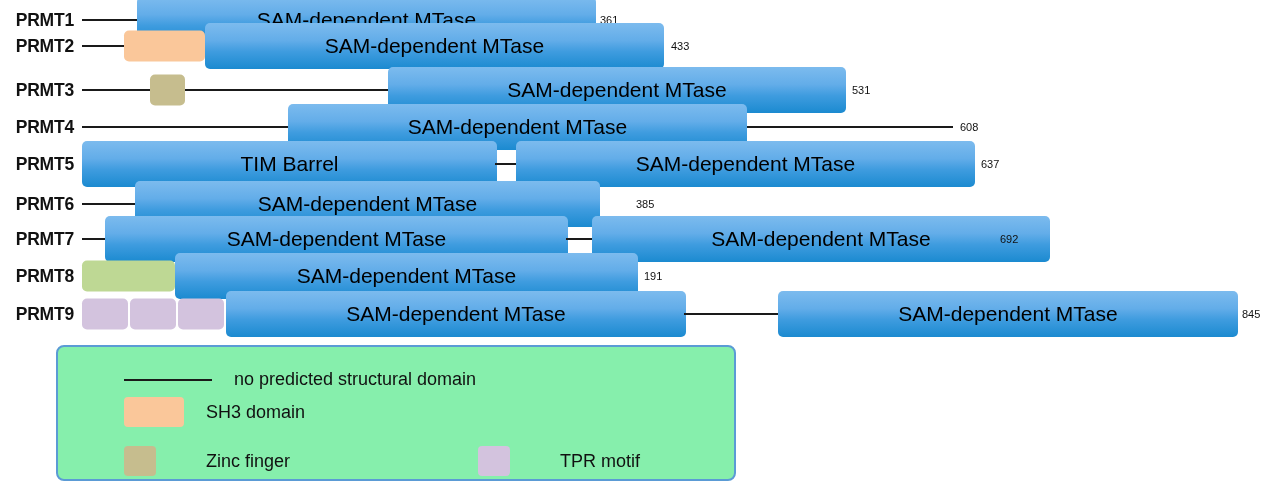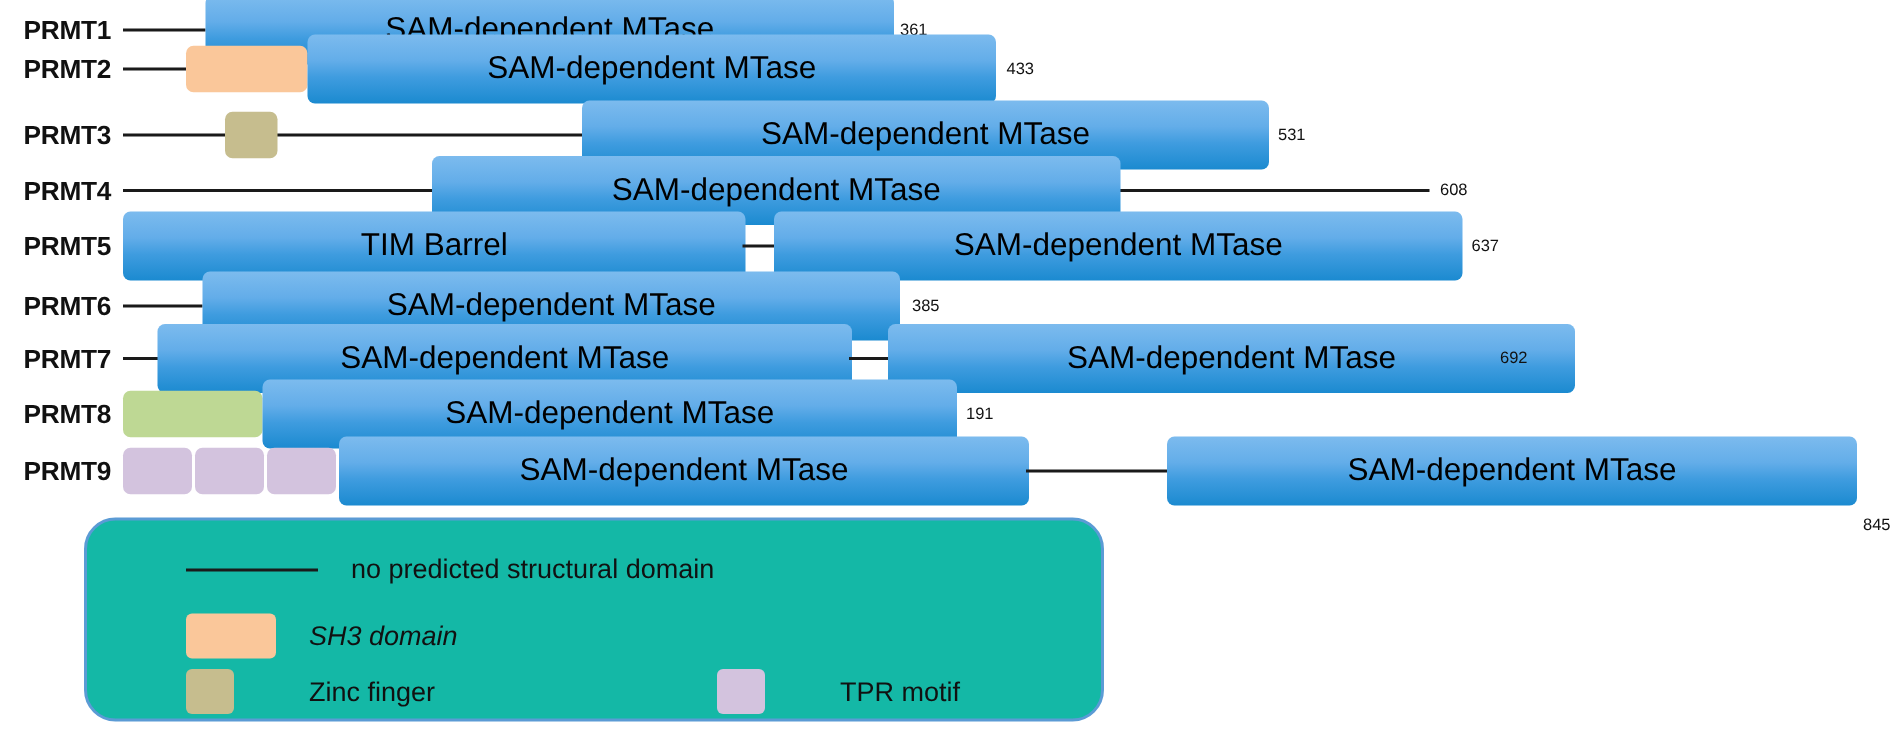--- a/index.html
+++ b/index.html
@@ -61,21 +61,21 @@
   .len{
     position:absolute;top:50%;transform:translateY(-50%);
     font-size:11px;color:#111111;
     font-family:"Liberation Sans", sans-serif;
     white-space:nowrap;
   }
 
   
   #legend{
     position:absolute;left:56px;top:345px;width:680px;height:136px;
-    border:2px solid #5b9bd5;border-radius:21px;background:#14b8a6;
+    border:2px solid #5b9bd5;border-radius:8px;background:#86efac;
     box-sizing:border-box;
   }
   .lg-item{position:absolute;display:flex;align-items:center;}
   .lg-swatch{border-radius:4px;flex:none;}
   .lg-line{width:88px;height:2px;background:#1a1a1a;flex:none;}
   .lg-text{
     margin-left:22px;font-size:18px;color:#111111;
     font-family:"Liberation Sans", sans-serif;white-space:nowrap;
   }
 </style>
@@ -113,21 +113,21 @@
       <div class="prot-label">PRMT5</div>
       <div class="blk mtase" style="left: 82px; width: 415px;">TIM Barrel</div>
       <div class="line" style="left: 495px; width: 23px;"></div>
       <div class="blk mtase" style="left: 516px; width: 459px;">SAM-dependent MTase</div>
       <div class="len" style="left: 981px;">637</div>
     </div>
     <div class="row" style="top: 184px;">
       <div class="prot-label">PRMT6</div>
       <div class="line" style="left: 82px; width: 53px;"></div>
       <div class="blk mtase" style="left: 135px; width: 465px;">SAM-dependent MTase</div>
-      <div class="len" style="left: 608px;">385</div>
+      <div class="len" style="left: 636px;">385</div>
     </div>
     <div class="row" style="top: 219px;">
       <div class="prot-label">PRMT7</div>
       <div class="line" style="left: 82px; width: 25px;"></div>
       <div class="blk mtase" style="left: 105px; width: 463px;">SAM-dependent MTase</div>
       <div class="line" style="left: 566px; width: 28px;"></div>
       <div class="blk mtase" style="left: 592px; width: 458px;">SAM-dependent MTase</div>
       <div class="len" style="left: 1000px;">692</div>
     </div>
     <div class="row" style="top: 256px;">
@@ -137,30 +137,30 @@
       <div class="len" style="left: 644px;">191</div>
     </div>
     <div class="row" style="top: 294px;">
       <div class="prot-label">PRMT9</div>
       <div class="blk tpr" style="left: 82px; width: 46px;"></div>
       <div class="blk tpr" style="left: 130px; width: 46px;"></div>
       <div class="blk tpr" style="left: 178px; width: 46px;"></div>
       <div class="blk mtase" style="left: 226px; width: 460px;">SAM-dependent MTase</div>
       <div class="line" style="left: 684px; width: 96px;"></div>
       <div class="blk mtase" style="left: 778px; width: 460px;">SAM-dependent MTase</div>
-      <div class="len" style="left: 1242px; margin-top: 36px;">845</div>
+      <div class="len" style="left: 1242px;">845</div>
     </div>
   </div>
 
 <div id="legend">
     <div class="lg-item" style="left: 66px; top: 22px;">
       <div class="lg-line"></div>
       <div class="lg-text">no predicted structural domain</div>
     </div>
-    <div class="lg-item" style="left: 66px; top: 62px; font-style: italic;">
+    <div class="lg-item" style="left: 66px; top: 50px;">
       <div class="lg-swatch sh3" style="width: 60px; height: 30px; background: rgb(250, 199, 154);"></div>
       <div class="lg-text">SH3 domain</div>
     </div>
     <div class="lg-item" style="left: 420px; top: 99px;">
       <div class="lg-swatch tpr" style="width: 32px; height: 30px; background: rgb(211, 195, 222); margin-right: 28px;"></div>
       <div class="lg-text">TPR motif</div>
     </div>
     <div class="lg-item" style="left: 66px; top: 99px;">
       <div class="lg-swatch zinc" style="width: 32px; height: 30px; background: rgb(198, 189, 142); margin-right: 28px;"></div>
       <div class="lg-text">Zinc finger</div>

